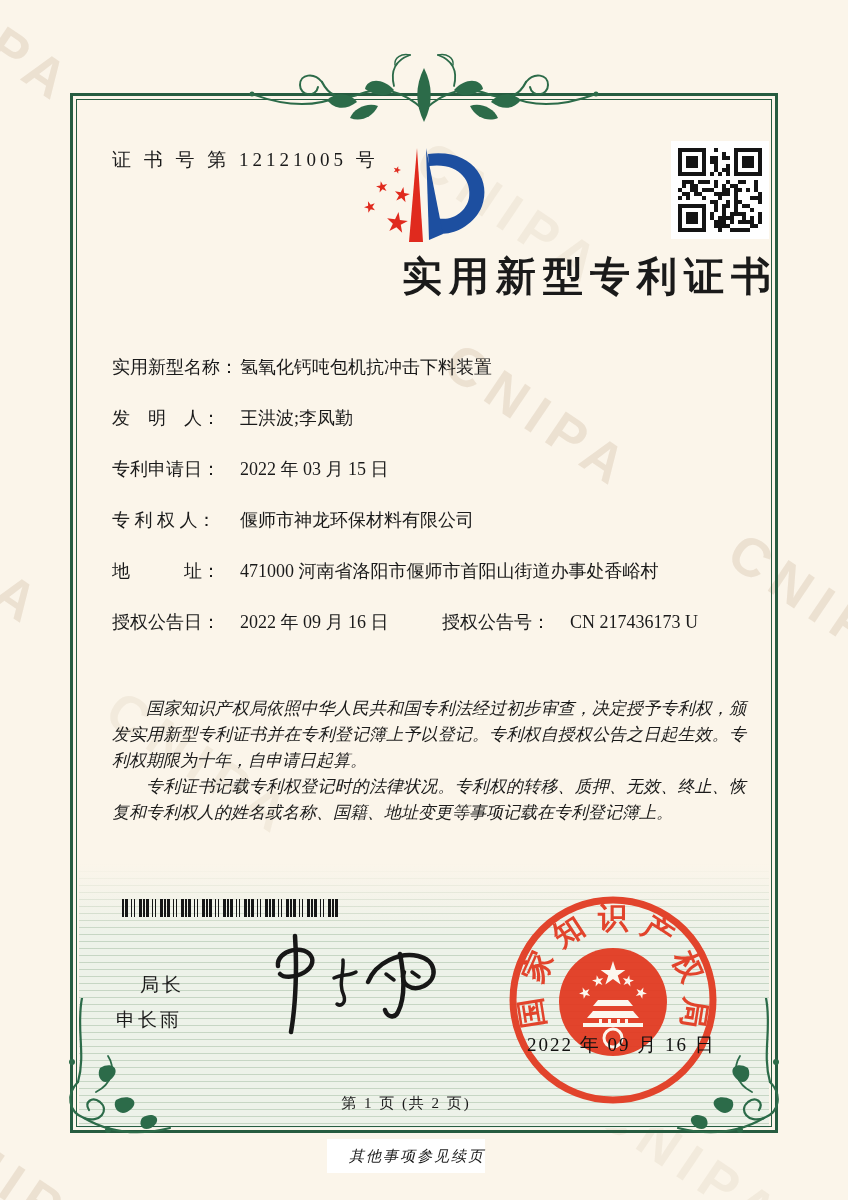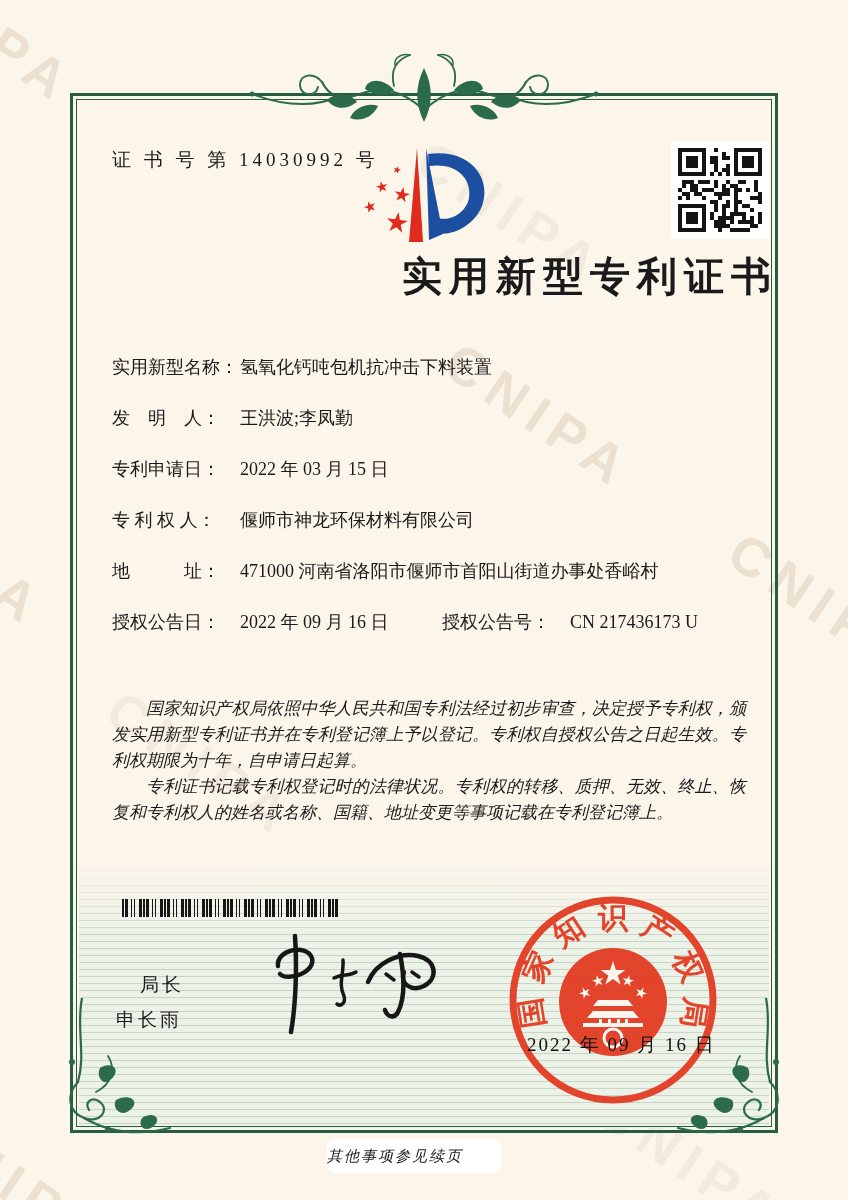--- a/index.html
+++ b/index.html
@@ -60,23 +60,23 @@
     font-family:"Liberation Sans","DejaVu Sans",sans-serif;letter-spacing:3px;margin-left:24px;}
   .sign-name{position:absolute;left:116px;top:1007px;font-size:19px;z-index:6;
     font-family:"Liberation Sans","DejaVu Sans",sans-serif;letter-spacing:3px;}
   .signature{position:absolute;left:248px;top:926px;z-index:7;}
   .seal{position:absolute;left:503px;top:878px;z-index:7;opacity:0.95;}
   .seal text{font-family:"Liberation Serif","DejaVu Serif",serif;font-weight:bold;}
   .seal-date{position:absolute;left:527px;top:1032px;font-size:19px;letter-spacing:2px;
     color:#111;z-index:8;}
   .page-info{position:absolute;left:70px;top:1094px;width:672px;text-align:center;
     font-size:15px;letter-spacing:2px;z-index:6;}
-  .note-box{position:absolute;left:327px;top:1139px;width:174px;height:34px;
-    background:#fff;z-index:6;text-align:left;line-height:34px;font-size:15px;
-    font-style:italic;letter-spacing:2px;border-radius:9px;}
+  .note-box{position:absolute;left:327px;top:1139px;width:158px;height:34px;
+    background:#fff;z-index:6;text-align:right;line-height:34px;font-size:15px;
+    font-style:italic;letter-spacing:2px;}
   
   .orn{position:absolute;z-index:6;pointer-events:none;}
   .orn.top{left:244px;top:48px;}
   .orn.bl{left:56px;top:998px;}
   .orn.br{left:662px;top:998px;transform:scaleX(-1);}
 </style>
 </head>
 <body>
 
 <div class="page">
@@ -134,21 +134,21 @@
       <path d="M28,120 C52,134 82,138 114,130"></path>
       <path d="M40,94 C56,86 60,70 52,58" stroke-width="1.8"></path>
       <path d="M44,70 C58,62 66,74 53,83 C46,87 40,78 44,70 Z" fill="#2c6b49" stroke="none"></path>
       <path d="M60,102 C76,94 86,106 71,114 C62,118 56,108 60,102 Z" fill="#2c6b49" stroke="none"></path>
       <path d="M86,120 C98,112 108,122 95,130 C86,134 82,126 86,120 Z" fill="#2c6b49" stroke="none"></path>
       <circle cx="16" cy="64" r="3" fill="#2c6b49" stroke="none"></circle>
       <circle cx="52" cy="132" r="3" fill="#2c6b49" stroke="none"></circle>
     </g>
   </svg>
 
-  <div class="cert-no">证 书 号 第 14030992 号</div>
+  <div class="cert-no">证 书 号 第 12121005 号</div>
 
   <svg class="logo" width="150" height="106" viewBox="0 0 150 106">
     <defs>
       <path id="st5" d="M0,-1 L0.224,-0.309 0.951,-0.309 0.363,0.118 0.588,0.809 0,0.382 -0.588,0.809 -0.363,0.118 -0.951,-0.309 -0.224,-0.309 Z"></path>
     </defs>
     <path d="M78,10 C122,4 142,36 132,62 C124,83 98,94 85,88 L83,72 C97,80 116,70 119,54 C122,36 108,18 79,22 Z" fill="#1d4fa0"></path>
     <polygon points="76,4 79,96 93,90" fill="#1d4fa0"></polygon>
     <polygon points="67,4 73,98 59,98" fill="#e02a1e"></polygon>
     <g fill="#e02a1e">
       <use href="#st5" transform="translate(47,26) scale(4) rotate(18)"></use>
@@ -379,15 +379,16 @@
           <rect x="-5" y="17" width="3" height="4"></rect>
           <rect x="4" y="17" width="3" height="4"></rect>
           <rect x="12" y="17" width="3" height="4"></rect>
           <circle cx="0" cy="36" r="9" fill="none" stroke="#fdf8ef" stroke-width="3"></circle>
         </g>
       </g>
     </g>
   </svg>
   <div class="seal-date">2022 年 09 月 16 日</div>
 
+  <div class="page-info">第 1 页 (共 2 页)</div>
   <div class="note-box">其他事项参见续页</div>
 
 </div>
 
 </body></html>

